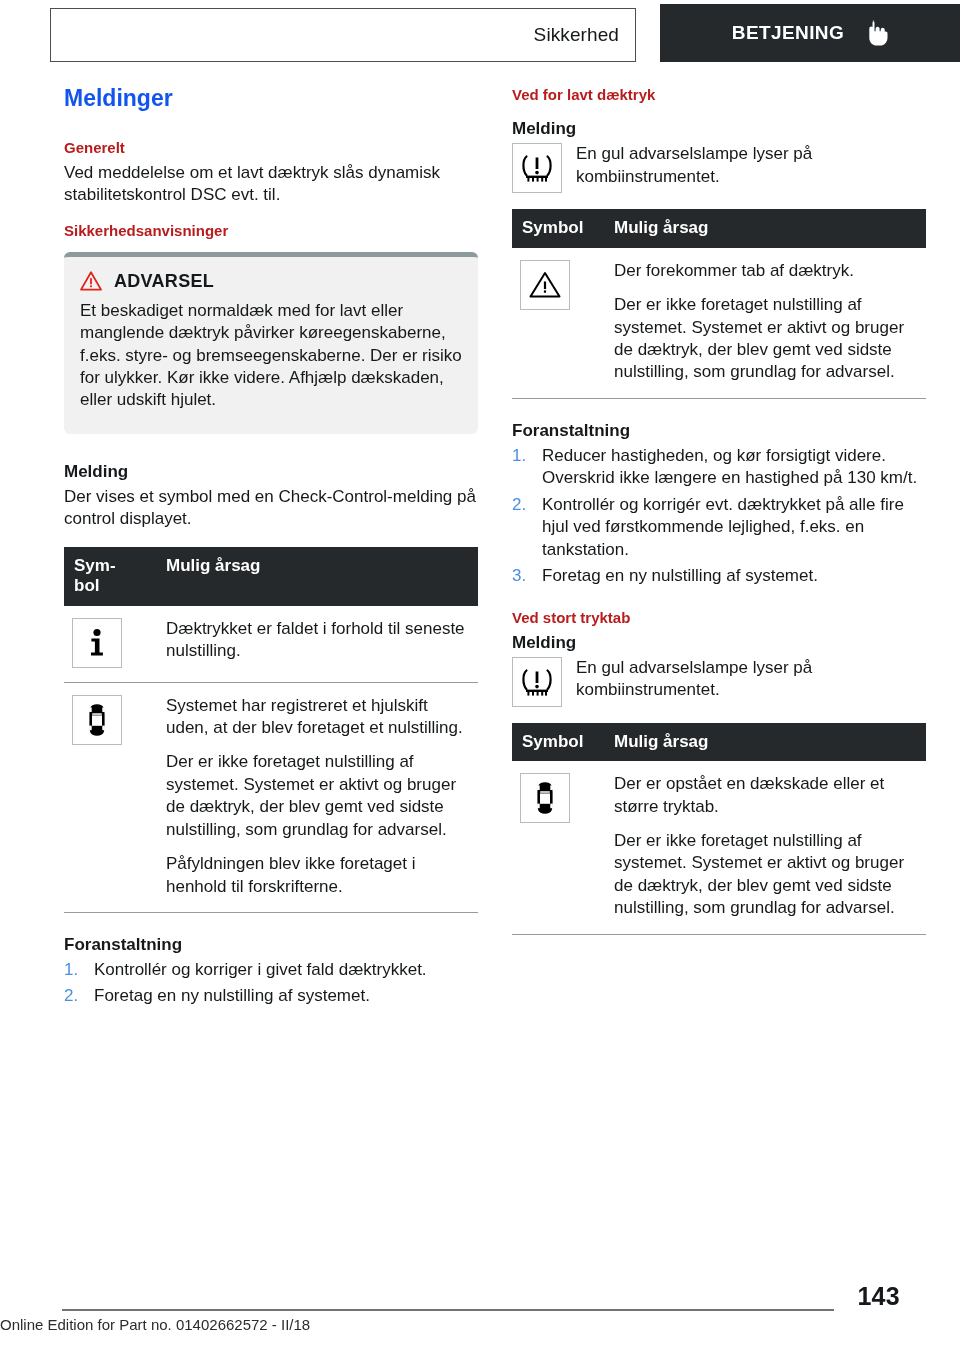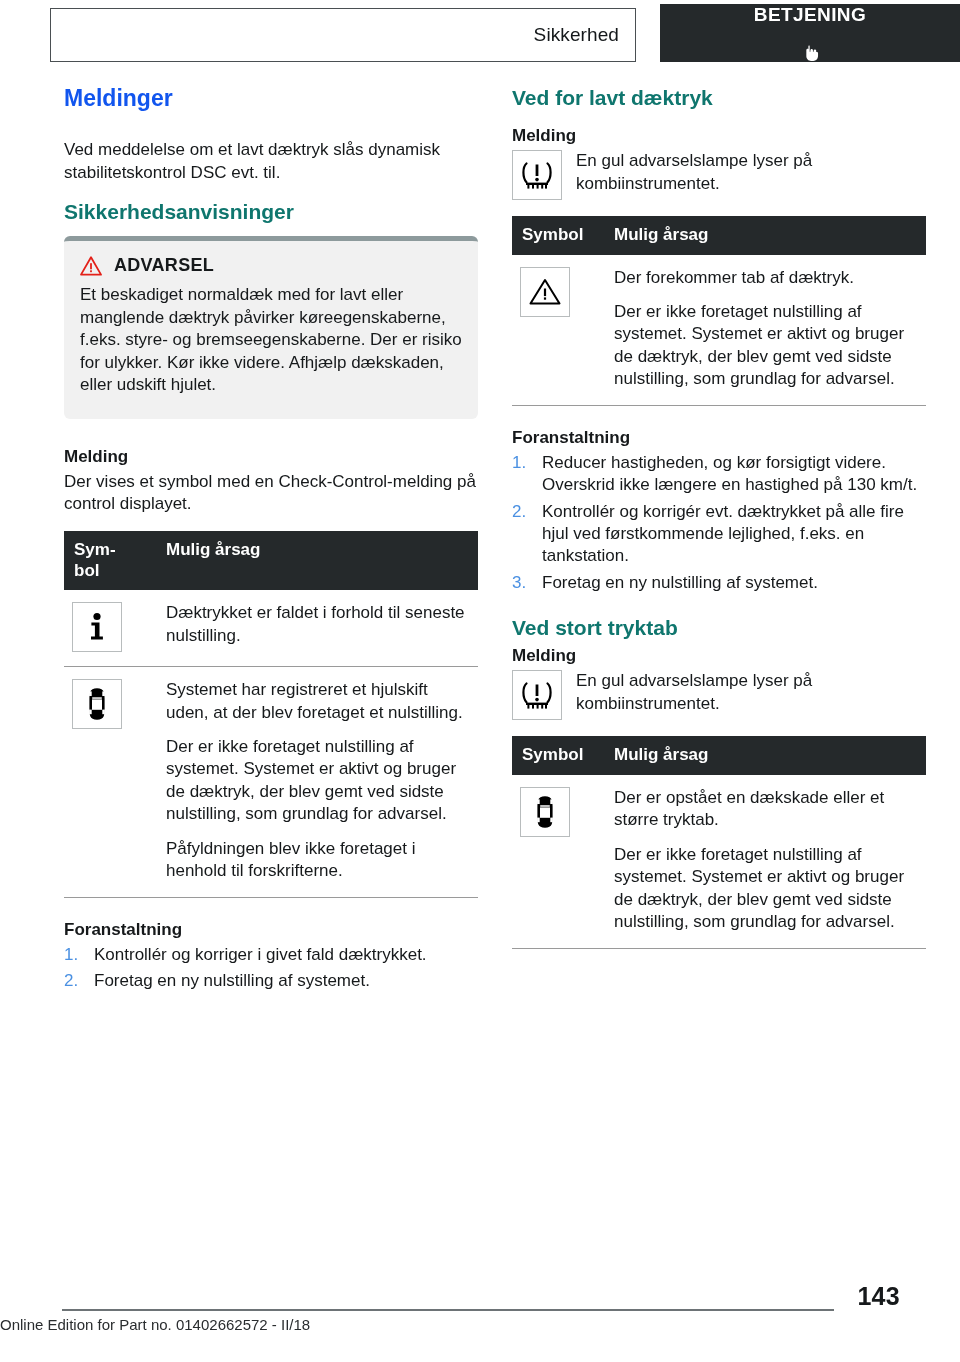--- a/index.html
+++ b/index.html
@@ -38,21 +38,20 @@
   }
   .tab-right {
     position: absolute;
     left: 660px; top: 4px;
     width: 300px; height: 58px;
     background: #25292b;
     display: flex;
     align-items: center;
     justify-content: center;
     gap: 18px;
-    flex-direction: column;
   }
   .tab-right .label {
     font-size: 19px;
     font-weight: bold;
     color: #ffffff;
     letter-spacing: .4px;
   }
   .hand-icon { width: 26px; height: 28px; display: block; }
 
   
@@ -70,23 +69,23 @@
   .col-right { left: 512px; }
 
   h1.title {
     font-size: 23px;
     font-weight: bold;
     color: #1155ee;
     margin: 0 0 28px 0;
     line-height: 1.1;
   }
   h2.sub {
-    font-size: 21px;
-    font-weight: bold;
-    color: #0f766e;
+    font-size: 15px;
+    font-weight: bold;
+    color: #b91c1c;
     margin: 0 0 6px 0;
     line-height: 1.15;
   }
   h2.sub.tight { margin-bottom: 5px; }
   h3.bold {
     font-size: 17px;
     font-weight: bold;
     color: #16191b;
     margin: 0 0 4px 0;
   }
@@ -259,20 +258,21 @@
     </svg>
   </div>
 </div>
 
 <div class="page">
 
   <div class="col col-left">
 
     <h1 class="title">Meldinger</h1>
 
+    <h2 class="sub tight">Generelt</h2>
     <p class="body">Ved meddelelse om et lavt dæktryk slås dynamisk stabilitetskontrol DSC evt. til.</p>
 
     <h2 class="sub">Sikkerhedsanvisninger</h2>
 
     <div class="warnbox">
       <div class="warnhead">
         <svg class="warn-tri" viewBox="0 0 22 20">
           <path d="M11 1.2 L21 18.6 L1 18.6 Z" fill="none" stroke="#e32119" stroke-width="1.8" stroke-linejoin="round"></path>
           <rect x="10.1" y="7.2" width="1.8" height="6.1" fill="#e32119"></rect>
           <rect x="10.1" y="14.3" width="1.8" height="1.9" fill="#e32119"></rect>

